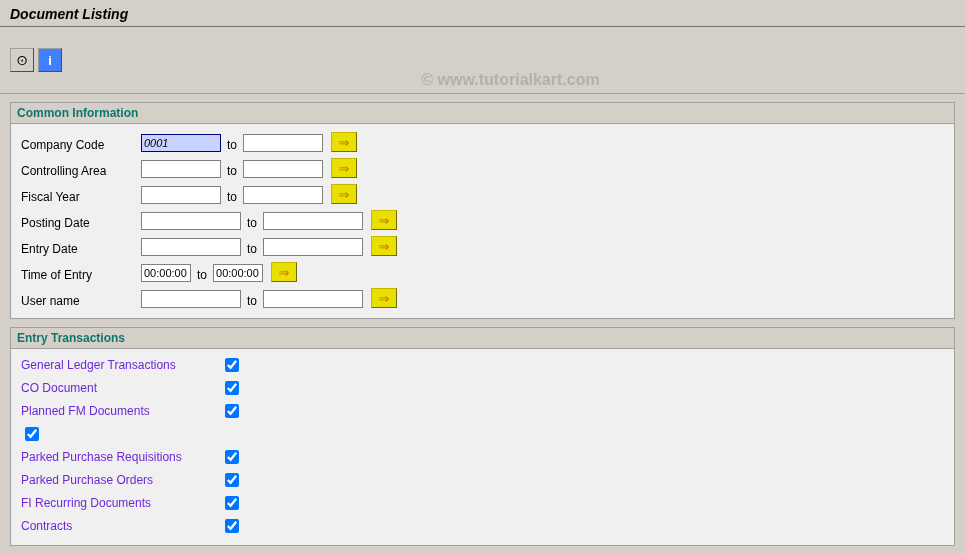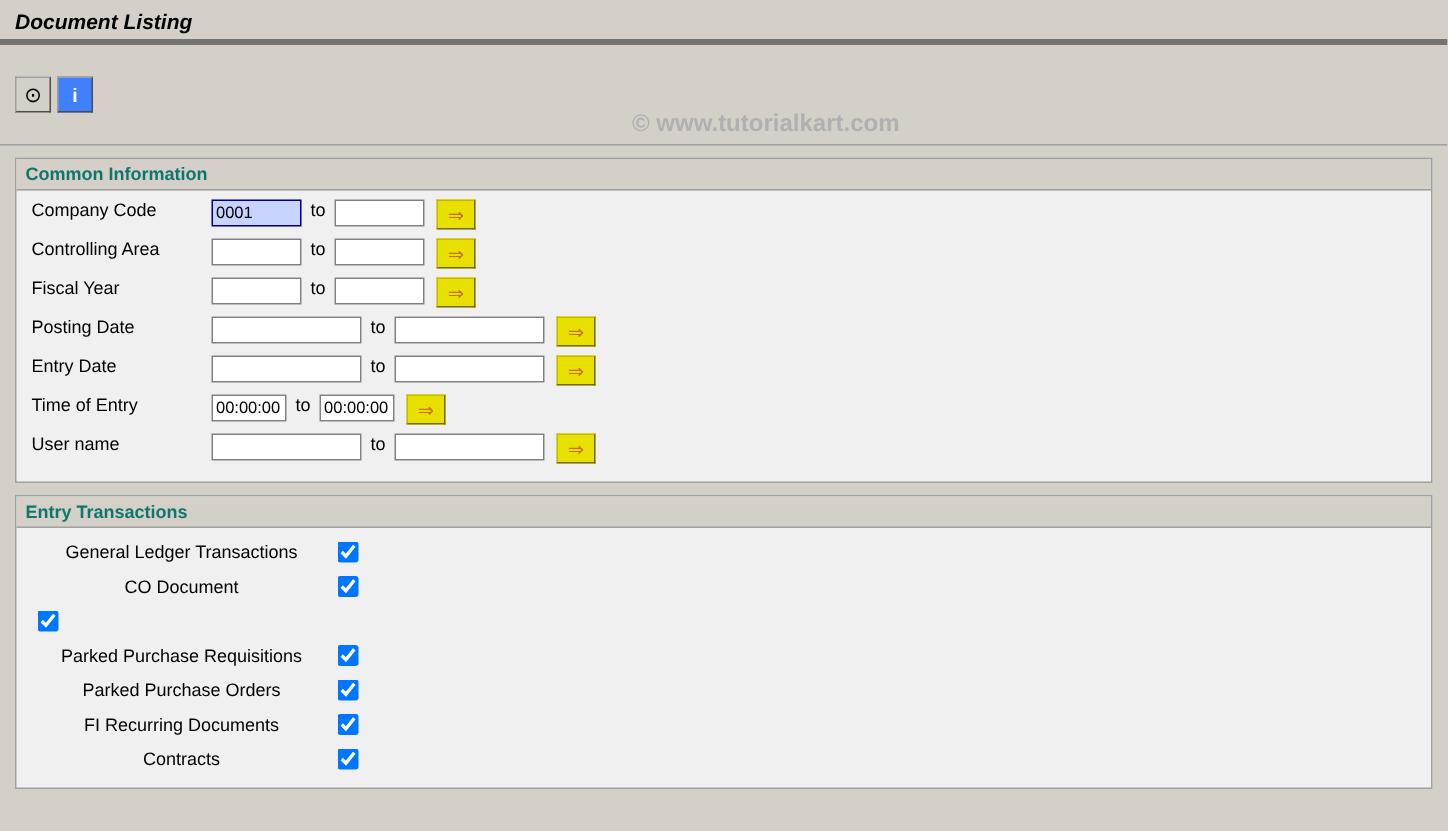--- a/index.html
+++ b/index.html
@@ -6,21 +6,21 @@
     body {
       font-family: Arial, sans-serif;
       font-size: 12px;
       background: #d4d0c8;
       width: 965px;
       min-height: 554px;
     }
     .title-bar {
       background: #d4d0c8;
       padding: 6px 10px 4px 10px;
-      border-bottom: 4px solid #737373;
+      border-bottom: 1px solid #737373;
     }
     .title-bar h1 {
       font-size: 14px;
       font-weight: bold;
       font-style: italic;
       color: #000;
     }
     .toolbar {
       background: #d4d0c8;
       padding: 4px 10px;
@@ -62,38 +62,38 @@
       font-weight: bold;
       font-size: 12px;
       border-bottom: 1px solid #a0a0a0;
       color: #0f766e;
     }
     .section-body {
       padding: 6px 10px;
     }
     .form-row {
       display: flex;
-      align-items: flex-start;
+      align-items: flex-end;
       margin-bottom: 4px;
       min-height: 22px;
     }
     .form-label {
       width: 120px;
       font-size: 12px;
       color: #000;
     }
     .form-input {
       border: 1px solid #808080;
       background: #fff;
       height: 18px;
       font-size: 11px;
       padding: 1px 2px;
       outline: none;
     }
-    .input-short { width: 60px; }
+    .input-short { width: 80px; font-style: italic; }
     .input-long { width: 100px; }
     .input-time { width: 50px; }
     .to-label {
       margin: 0 6px;
       font-size: 12px;
     }
     .nav-btn {
       width: 26px;
       height: 20px;
       background: #e8e000;
@@ -112,23 +112,22 @@
       color: #c87000;
     }
     .checkbox-row {
       display: flex;
       align-items: center;
       margin-bottom: 3px;
       min-height: 20px;
     }
     .checkbox-row label {
       font-size: 12px;
-      color: #000000;
+      color: #6d28d9;
       width: 200px;
-      text-align: center;
     }
     .checkbox-row input[type="checkbox"] {
       margin-left: 4px;
       width: 14px;
       height: 14px;
       cursor: pointer;
     }
     .input-highlight {
       border: 1px solid #000080;
       background: #c8d4ff;
@@ -218,20 +217,24 @@
 
       <div class="checkbox-row">
         <label>General Ledger Transactions</label>
         <input type="checkbox" checked="" style="">
       </div>
       <div class="checkbox-row">
         <label>CO Document</label>
         <input type="checkbox" checked="" style="">
       </div>
       <div class="checkbox-row">
+        <label>Planned FM Documents</label>
+        <input type="checkbox" checked="" style="">
+      </div>
+      <div class="checkbox-row">
         <input type="checkbox" checked="" style="">
       </div>
       <div class="checkbox-row">
         <label>Parked Purchase Requisitions</label>
         <input type="checkbox" checked="" style="">
       </div>
       <div class="checkbox-row">
         <label>Parked Purchase Orders</label>
         <input type="checkbox" checked="" style="">
       </div>

